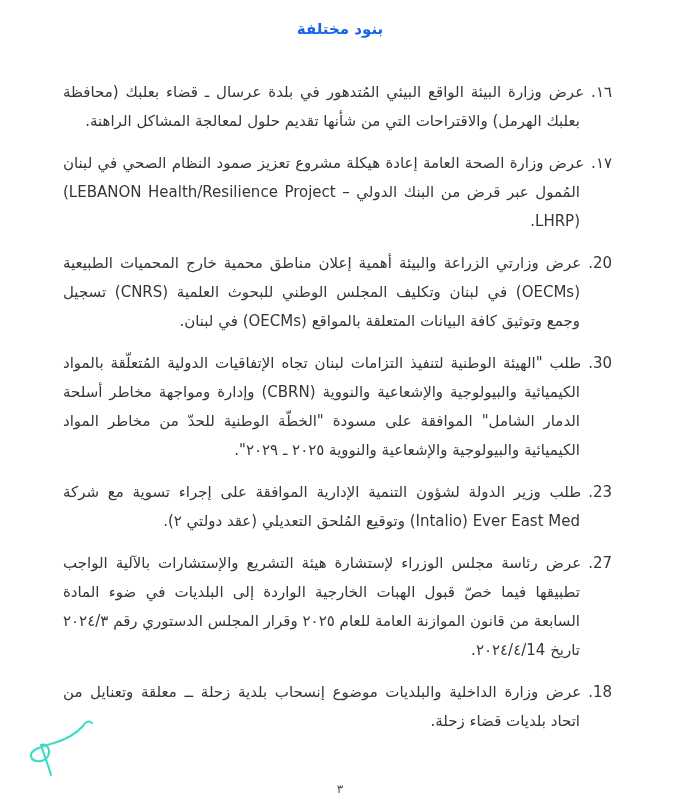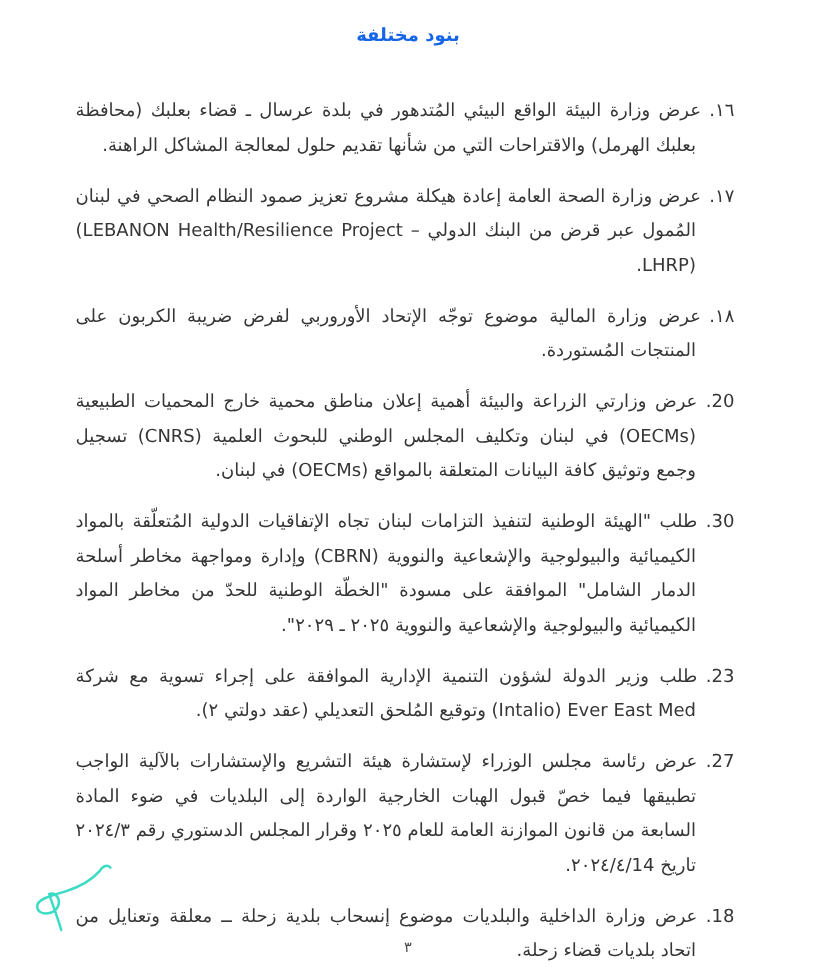--- a/index.html
+++ b/index.html
@@ -65,21 +65,20 @@
 
 <div class="page">
   <div class="content">
 
     <h1 class="doc-title" style="color: rgb(21, 101, 232);">بنود مختلفة</h1>
 
     <p class="item"><span class="num">١٦.</span><span>عرض وزارة البيئة الواقع البيئي المُتدهور في بلدة عرسال ـ قضاء بعلبك (محافظة بعلبك الهرمل) والاقتراحات التي من شأنها تقديم حلول لمعالجة المشاكل الراهنة.</span></p>
 
     <p class="item"><span class="num">١٧.</span><span>عرض وزارة الصحة العامة إعادة هيكلة مشروع تعزيز صمود النظام الصحي في لبنان المُمول عبر قرض من البنك الدولي ⁦(LEBANON Health/Resilience Project –LHRP)⁩.</span></p>
 
-    <p class="item"><span class="num">١٨.</span><span>عرض وزارة المالية موضوع توجّه الإتحاد الأوروربي لفرض ضريبة الكربون على المنتجات المُستوردة.</span></p>
 
     <p class="item"><span class="num">20.</span><span>عرض وزارتي الزراعة والبيئة أهمية إعلان مناطق محمية خارج المحميات الطبيعية ⁦(OECMs)⁩ في لبنان وتكليف المجلس الوطني للبحوث العلمية ⁦(CNRS)⁩ تسجيل وجمع وتوثيق كافة البيانات المتعلقة بالمواقع ⁦(OECMs)⁩ في لبنان.</span></p>
 
     <p class="item"><span class="num">30.</span><span>طلب "الهيئة الوطنية لتنفيذ التزامات لبنان تجاه الإتفاقيات الدولية المُتعلّقة بالمواد الكيميائية والبيولوجية والإشعاعية والنووية ⁦(CBRN)⁩ وإدارة ومواجهة مخاطر أسلحة الدمار الشامل" الموافقة على مسودة "الخطّة الوطنية للحدّ من مخاطر المواد الكيميائية والبيولوجية والإشعاعية والنووية ٢٠٢٥ ـ ٢٠٢٩".</span></p>
 
     <p class="item"><span class="num">23.</span><span>طلب وزير الدولة لشؤون التنمية الإدارية الموافقة على إجراء تسوية مع شركة ⁦(Intalio) Ever East Med⁩ وتوقيع المُلحق التعديلي (عقد دولتي ٢).</span></p>
 
     <p class="item"><span class="num">27.</span><span>عرض رئاسة مجلس الوزراء لإستشارة هيئة التشريع والإستشارات بالآلية الواجب تطبيقها فيما خصّ قبول الهبات الخارجية الواردة إلى البلديات في ضوء المادة السابعة من قانون الموازنة العامة للعام ٢٠٢٥ وقرار المجلس الدستوري رقم ٢٠٢٤/٣ تاريخ ٢٠٢٤/٤/14.</span></p>
 
     <p class="item"><span class="num">18.</span><span>عرض وزارة الداخلية والبلديات موضوع إنسحاب بلدية زحلة ــ معلقة وتعنايل من اتحاد بلديات قضاء زحلة.</span></p>

